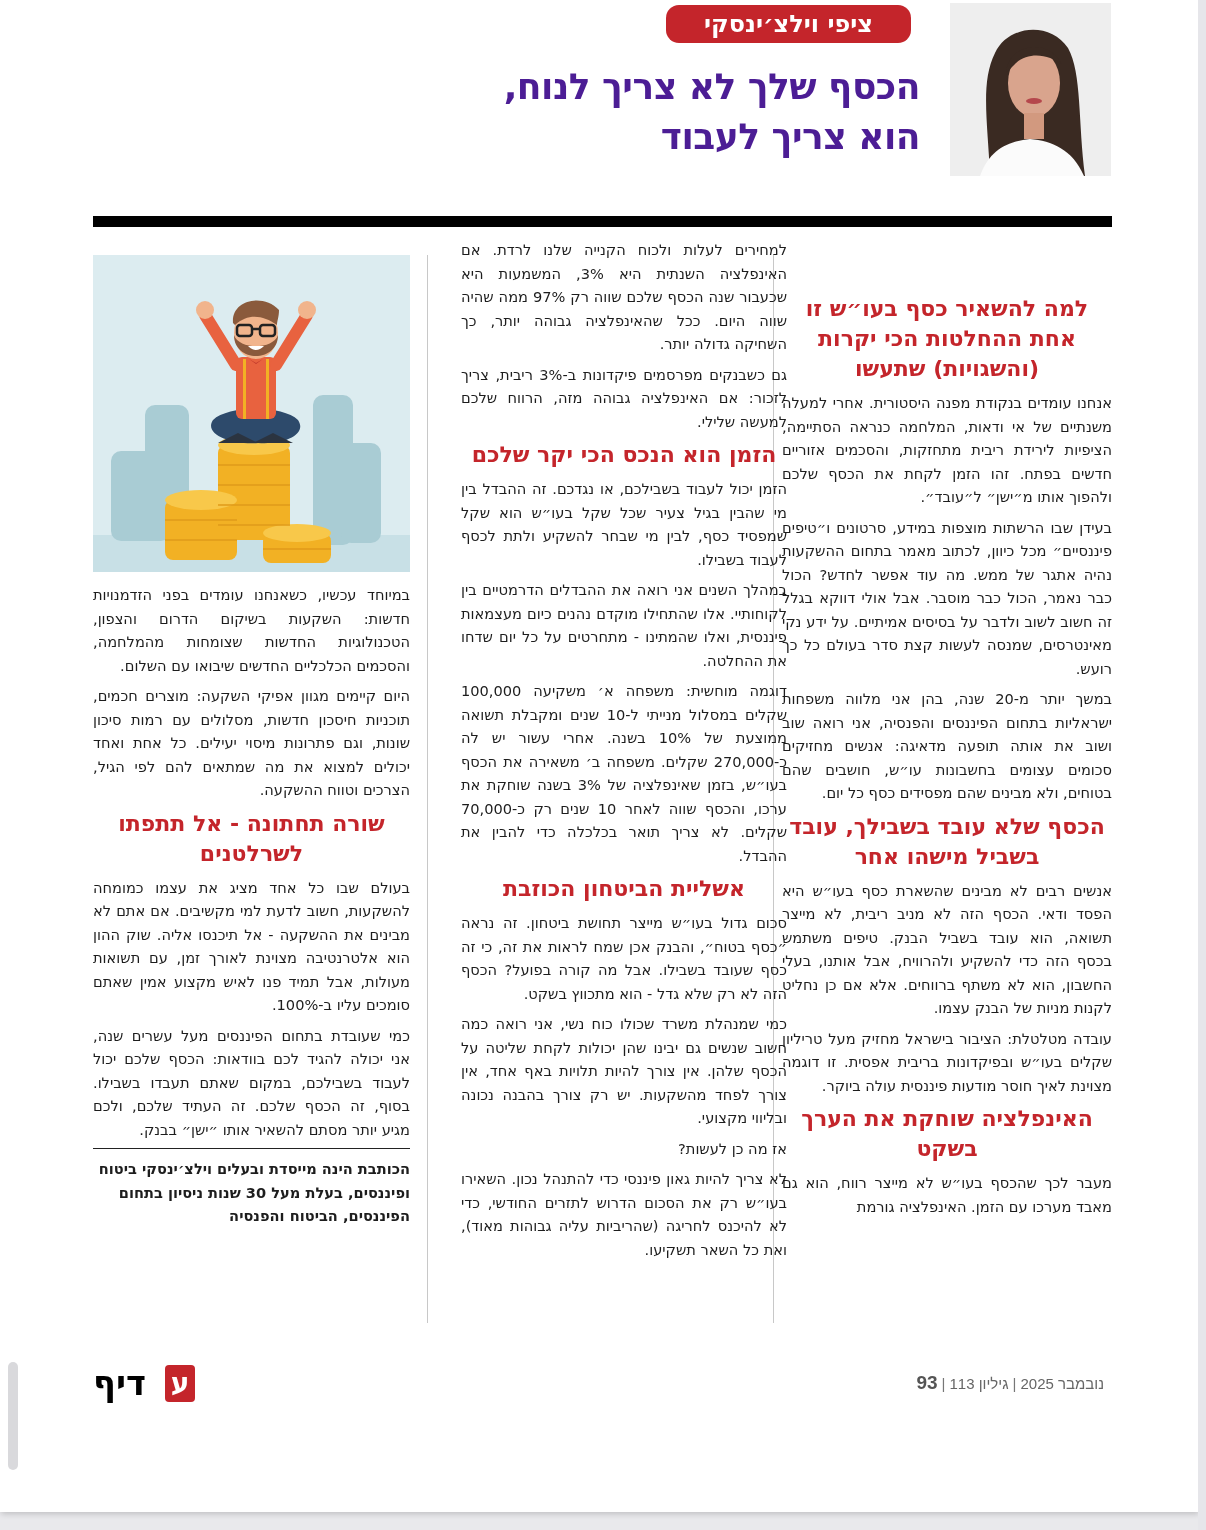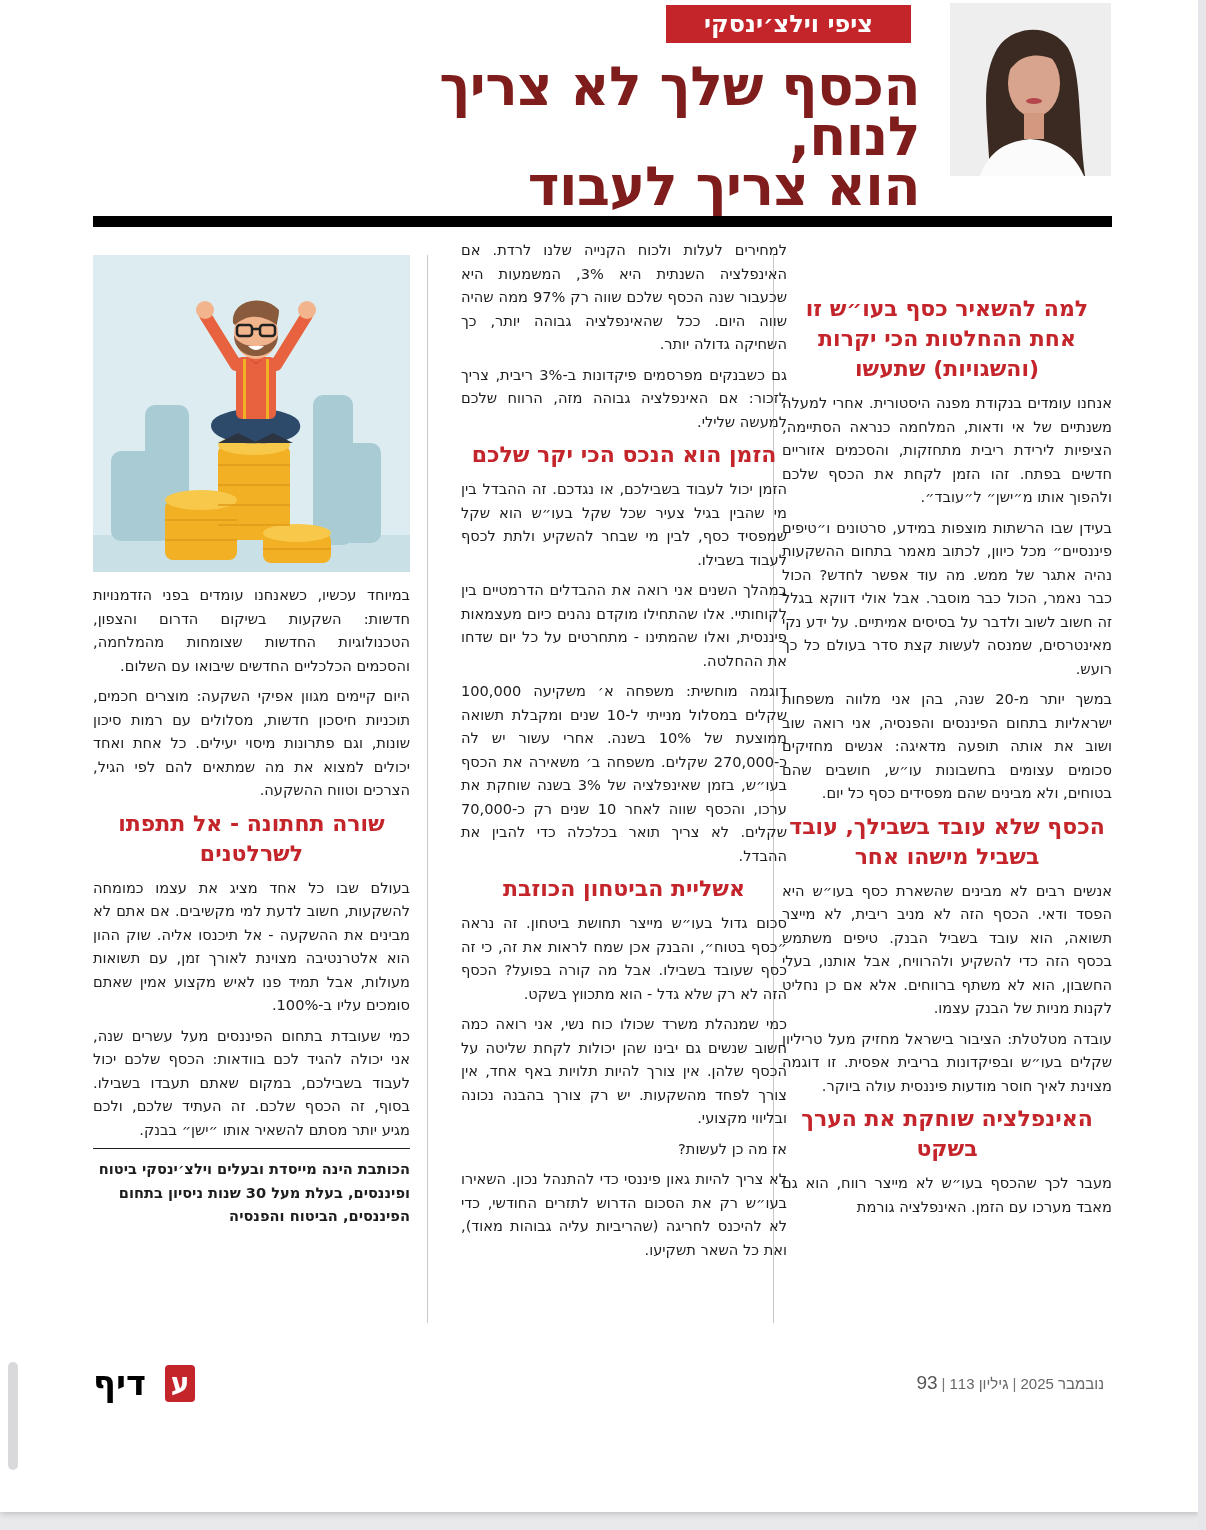--- a/index.html
+++ b/index.html
@@ -12,26 +12,26 @@
   .right-edge {
     position: absolute; right: 0; top: 0; width: 8px; height: 1530px; background: #e6e6ea;
   }
   .scrollbar {
     position: absolute; left: 8px; top: 1362px; width: 10px; height: 108px;
     background: #d9d9dc; border-radius: 5px;
   }
   .author-banner {
     position: absolute; left: 666px; top: 5px; width: 245px; height: 38px;
     background: #c4252b; color: #fff; font-weight: bold; font-size: 24px;
-    direction: rtl; text-align: center; line-height: 38px;
+    direction: rtl; text-align: center; line-height: 38px; border-radius: 13px;
   }
   .headline {
     position: absolute; left: 380px; top: 62px; width: 540px;
-    direction: rtl; text-align: right; color: #7f1d1d; font-weight: bold;
-    font-size: 54px; line-height: 50px; letter-spacing: -0.5px;
+    direction: rtl; text-align: right; color: #4c1d95; font-weight: bold;
+    font-size: 36px; line-height: 50px; letter-spacing: -0.5px;
   }
   .author-photo {
     position: absolute; left: 950px; top: 3px; width: 161px; height: 173px; overflow: hidden;
     background: linear-gradient(180deg, #f2f2f2, #e8e8e8);
   }
   .rule {
     position: absolute; left: 93px; top: 216px; width: 1019px; height: 11px; background: #000;
   }
   .col {
     position: absolute; direction: rtl; text-align: justify; color: #1d1d1d;
@@ -48,21 +48,21 @@
   .vsep { position: absolute; width: 1px; background: #c8c8c8; }
   .illustration {
     position: absolute; left: 93px; top: 255px; width: 317px; height: 317px; overflow: hidden;
   }
   .bio-rule { height: 1px; background: #222; margin: 6px 0 8px; }
   .bio { font-weight: bold; font-size: 14.6px; line-height: 23.5px; text-align: right; }
   .footer-info {
     position: absolute; right: 94px; top: 1372px; direction: rtl; color: #666;
     font-size: 15px; font-family: "Liberation Sans", sans-serif;
   }
-  .footer-info .pg { font-weight: normal; font-size: 19px; color: #555; }
+  .footer-info .pg { font-weight: bold; font-size: 19px; color: #555; }
   .footer-info .sep { margin: 0 4px; color: #777; }
   .logo {
     position: absolute; left: 93px; top: 1365px; height: 44px; direction: rtl;
     display: flex; align-items: flex-start;
   }
   .logo-box {
     width: 30px; height: 37px; background: #c4252b; color: #fff; border-radius: 4px;
     font-weight: bold; font-size: 28px; line-height: 36px; text-align: center;
   }
   .logo-text { color: #000; font-weight: bold; font-size: 34px; line-height: 36px; margin-right: 19px; }

